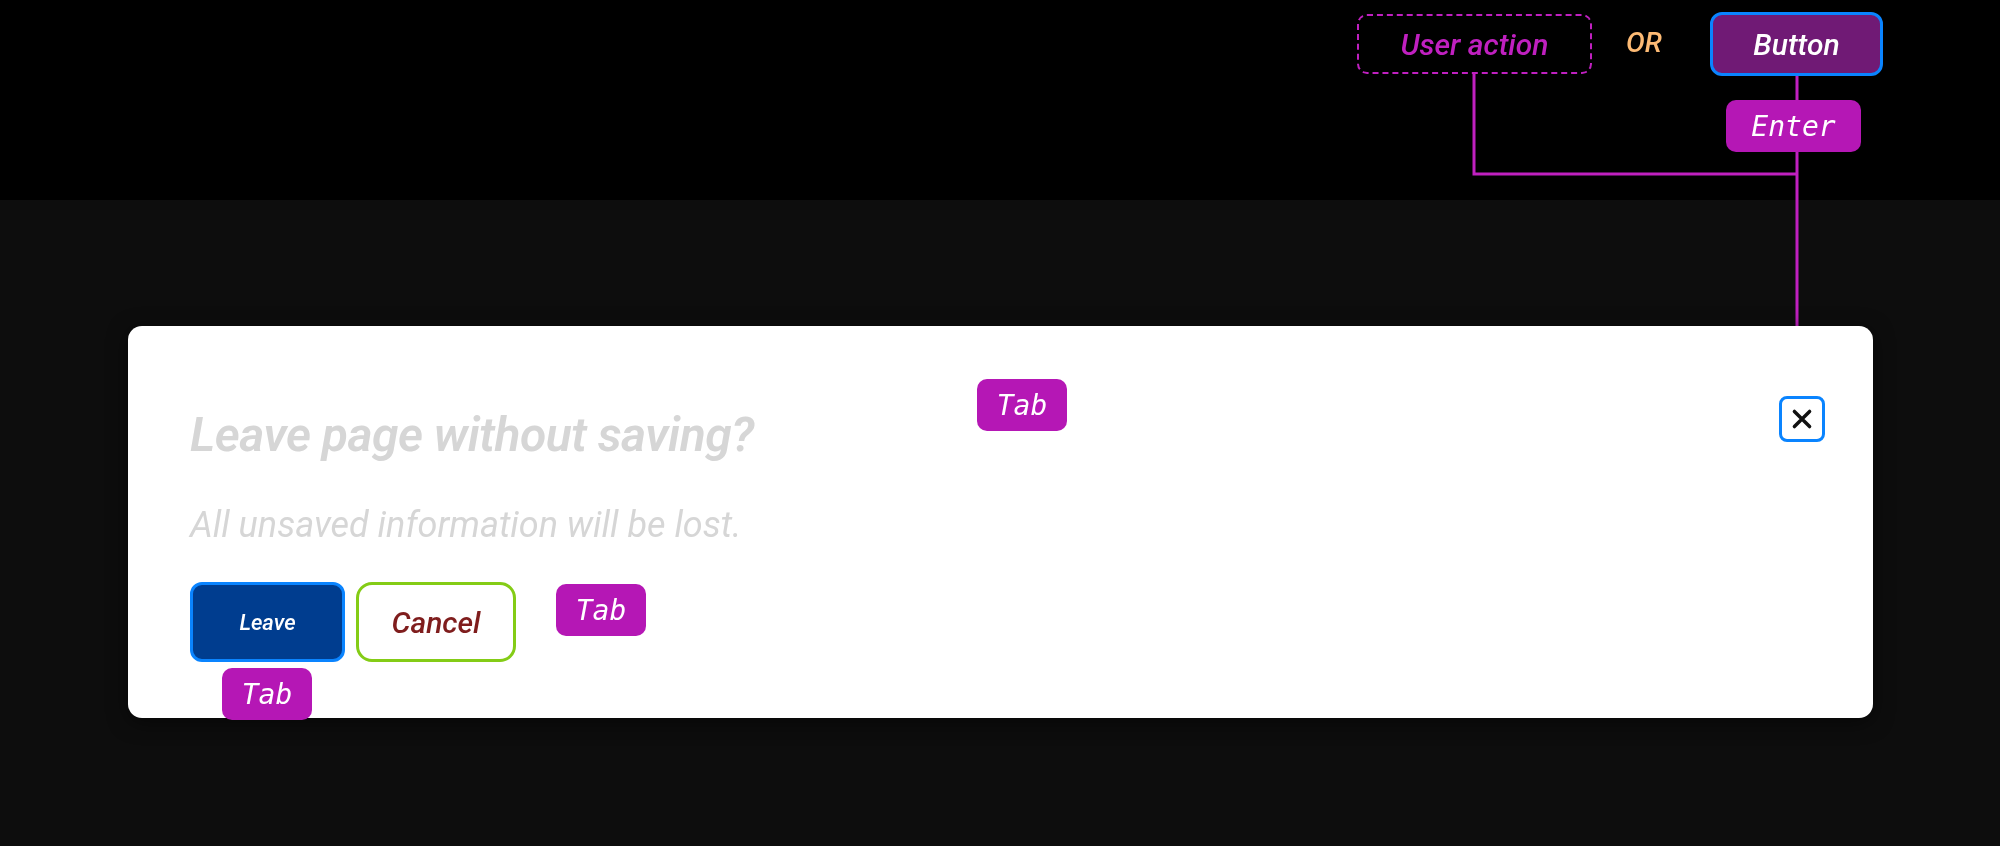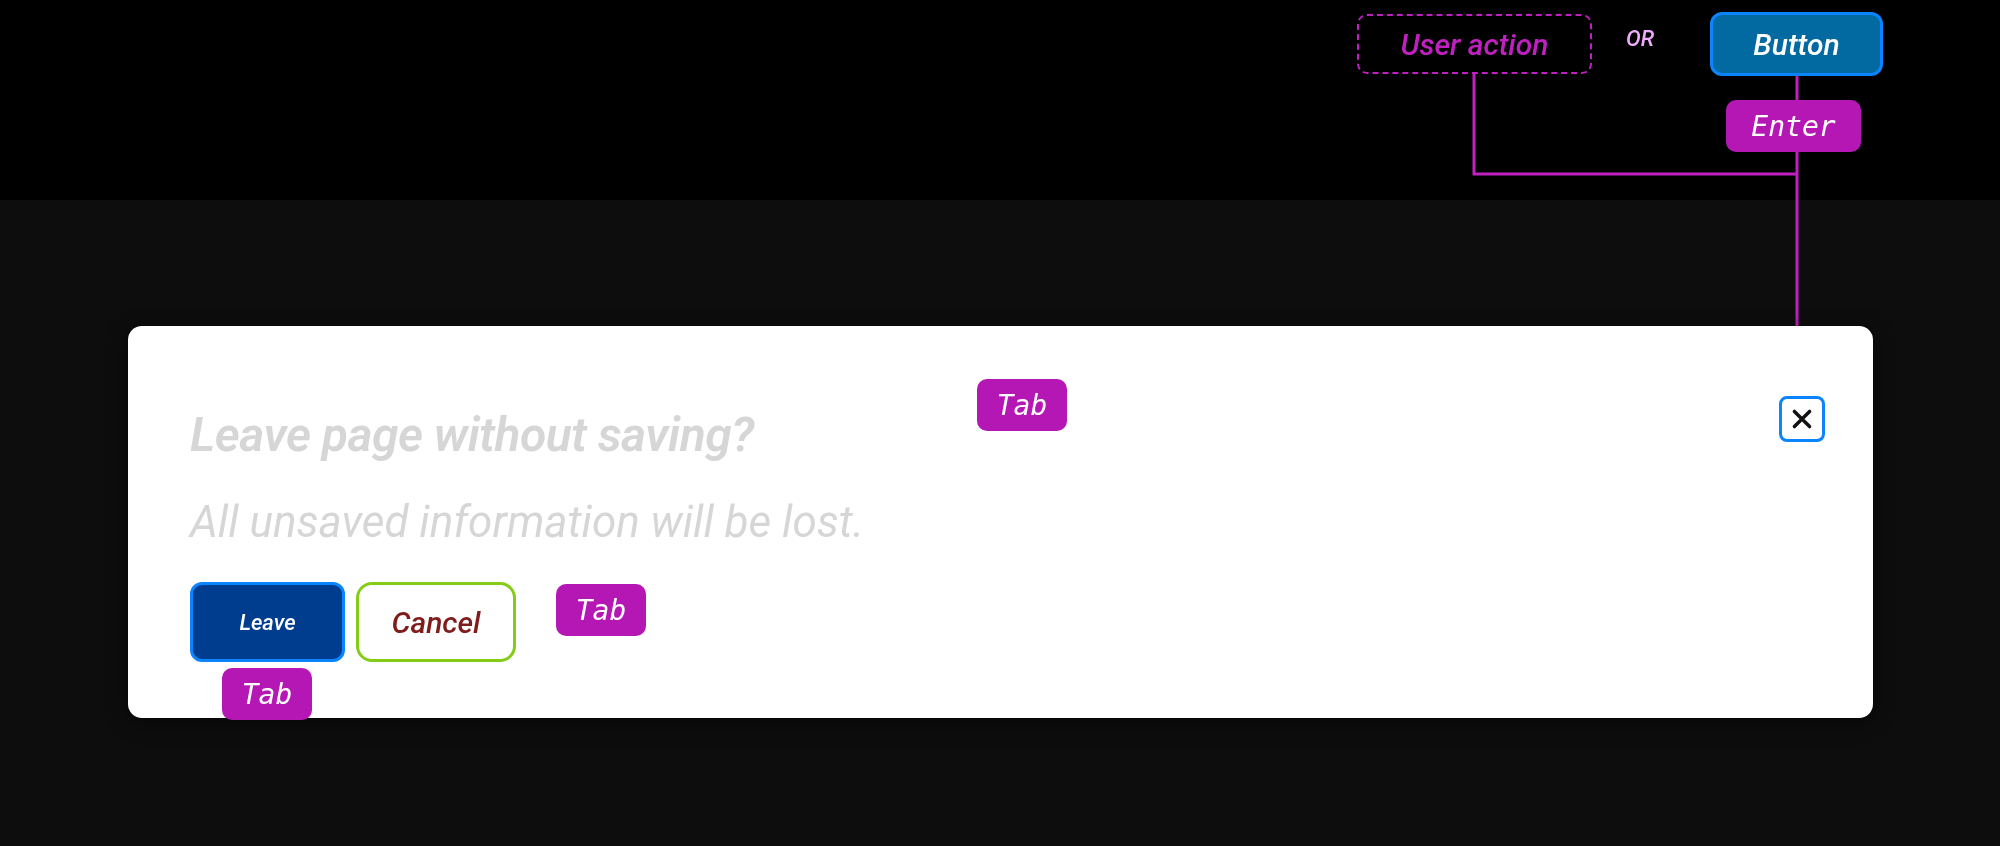--- a/index.html
+++ b/index.html
@@ -13,25 +13,25 @@
   
   .user-action {
     position:absolute; left:1357px; top:14px; width:235px; height:60px;
     border:2px dashed #c020c0; border-radius:10px;
     color:#c020c0; font-size:30px; font-weight:500;
     display:flex; align-items:center; justify-content:center;
     background:transparent;
   }
   .or-label {
     position:absolute; left:1626px; top:26px;
-    color:#f0abfc; font-size:22px; font-weight:500;
+    color:#fdba74; font-size:28px; font-weight:500;
   }
   .button-pill {
     position:absolute; left:1710px; top:12px; width:173px; height:64px;
-    background:#0369a1; border:3px solid #0a84ff; border-radius:12px;
+    background:#701a75; border:3px solid #0a84ff; border-radius:12px;
     color:#ffffff; font-size:30px; font-weight:500;
     display:flex; align-items:center; justify-content:center;
   }
   .key {
     position:absolute; background:#b517b5; color:#ffffff;
     border-radius:10px; padding:8px 22px;
     font-size:28px; font-family:"SFMono-Regular","Consolas","Menlo",monospace;
     display:flex; align-items:center; justify-content:center;
   }
   .enter-key { left:1726px; top:100px; width:135px; height:52px; }
@@ -41,22 +41,22 @@
     position:absolute; left:128px; top:326px; width:1745px; height:392px;
     background:#ffffff; border-radius:14px;
     box-shadow:0 4px 20px rgba(0,0,0,0.5);
     padding-left:48px;
   }
   .modal-title {
     position:absolute; left:62px; top:80px;
     color:#d6d6d6; font-size:48px; font-weight:600; letter-spacing:-0.5px;
   }
   .modal-subtitle {
-    position:absolute; left:62px; top:170px;
-    color:#d6d6d6; font-size:44px; font-weight:400;
+    position:absolute; left:62px; top:178px;
+    color:#d6d6d6; font-size:36px; font-weight:400;
   }
   .leave-btn {
     position:absolute; left:62px; top:256px; width:155px; height:80px;
     background:#003d8f; border:3px solid #0a84ff; border-radius:12px;
     color:#ffffff; font-size:22px; font-weight:500;
     display:flex; align-items:center; justify-content:center;
   }
   .cancel-btn {
     position:absolute; left:228px; top:256px; width:160px; height:80px;
     background:#ffffff; border:3px solid #84cc16; border-radius:16px;

